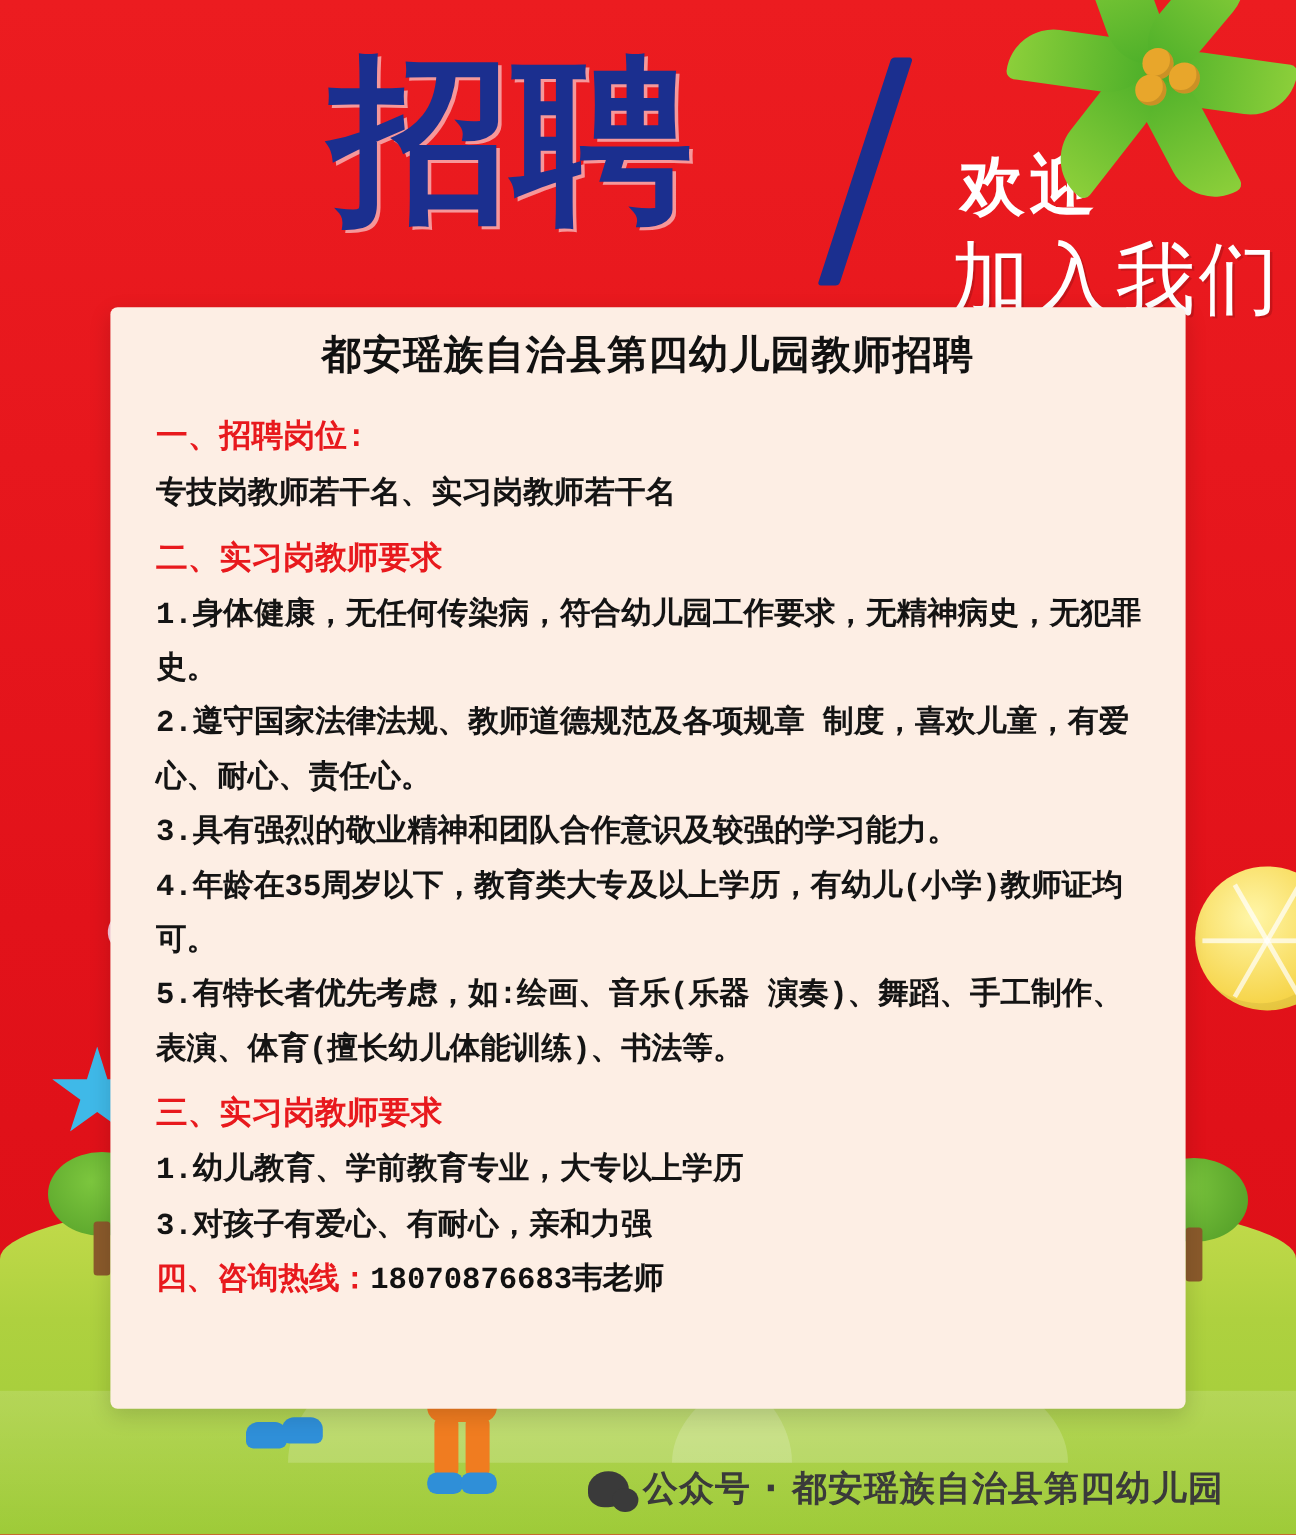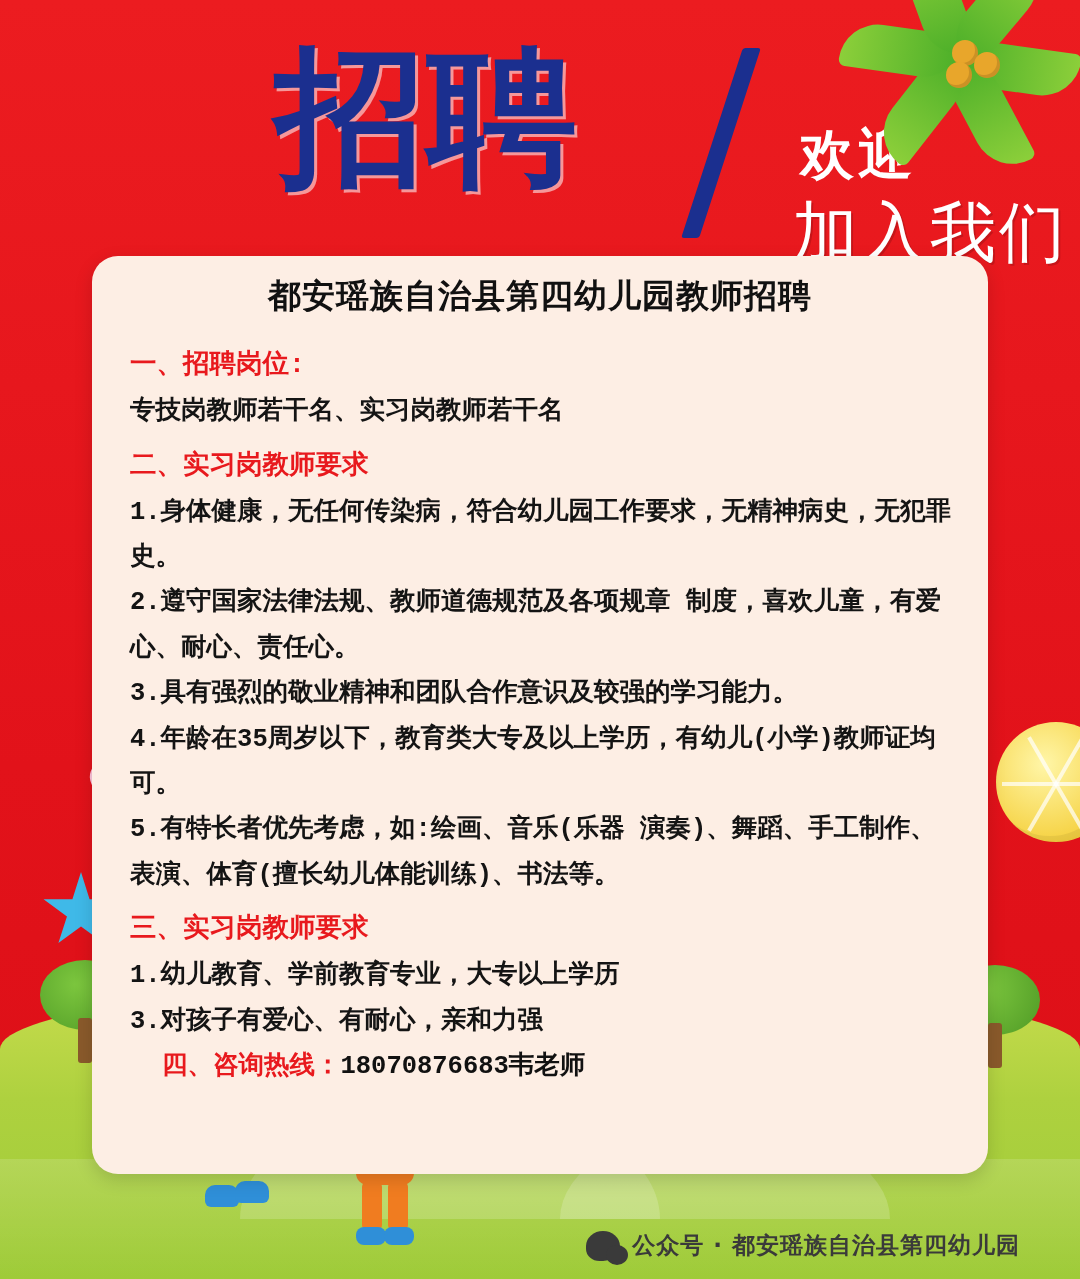--- a/index.html
+++ b/index.html
@@ -228,21 +228,21 @@
   .shoes-pair .s2 { left:30px; top:0; }
 
   
   .card {
     position: absolute;
     left: 92px;
     top: 256px;
     width: 896px;
     height: 918px;
     background: #fdeee4;
-    border-radius: 26px;
+    border-radius: 6px;
     box-shadow: 0 6px 18px rgba(0,0,0,0.15);
     padding: 0;
     box-sizing: border-box;
   }
   .card-title {
     position: absolute;
     left: 0;
     top: 18px;
     width: 896px;
     text-align: center;
@@ -265,21 +265,21 @@
   .sec-head {
     color: #e8191d;
     font-weight: bold;
     font-size: 26.5px;
     margin-top: 8px;
   }
   .para {
     font-weight: bold;
     color: #141414;
   }
-  .hotline .label { color: #e8191d; font-weight: bold; margin-left: 32px; }
+  .hotline .label { color: #e8191d; font-weight: bold; }
   .hotline .num { color: #111111; font-weight: bold; }
 
   
   .footer {
     position: absolute;
     right: 60px;
     bottom: 18px;
     display: flex;
     align-items: center;
     gap: 12px;
@@ -296,21 +296,21 @@
     position: absolute;
     right: -8px;
     bottom: -4px;
     width: 22px;
     height: 20px;
     border-radius: 50%;
     background: #3a3a3a;
   }
   .footer-text {
     font-family: "DejaVu Sans", "Liberation Sans", sans-serif;
-    font-size: 23px;
+    font-size: 29px;
     font-weight: bold;
     color: #3a3a3a;
     letter-spacing: 1px;
   }
 </style>
 </head>
 <body>
 
 <div class="poster">
 

